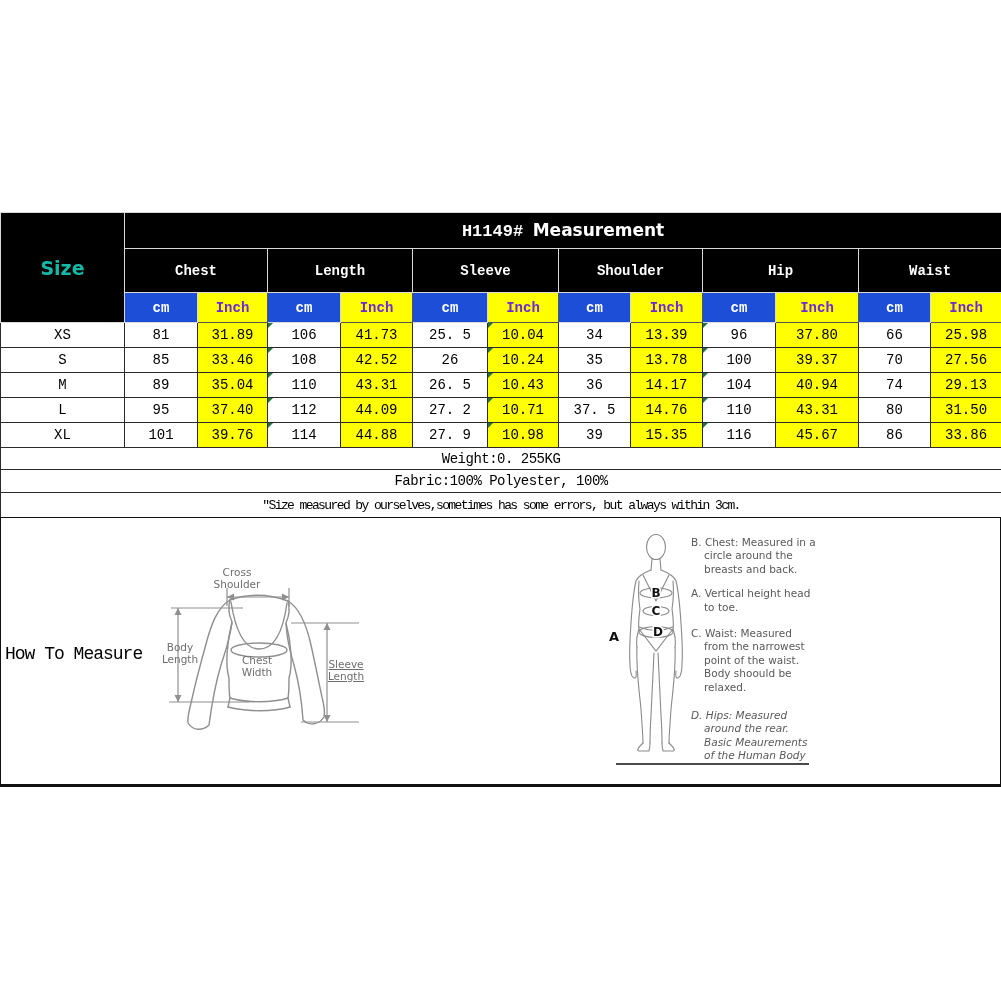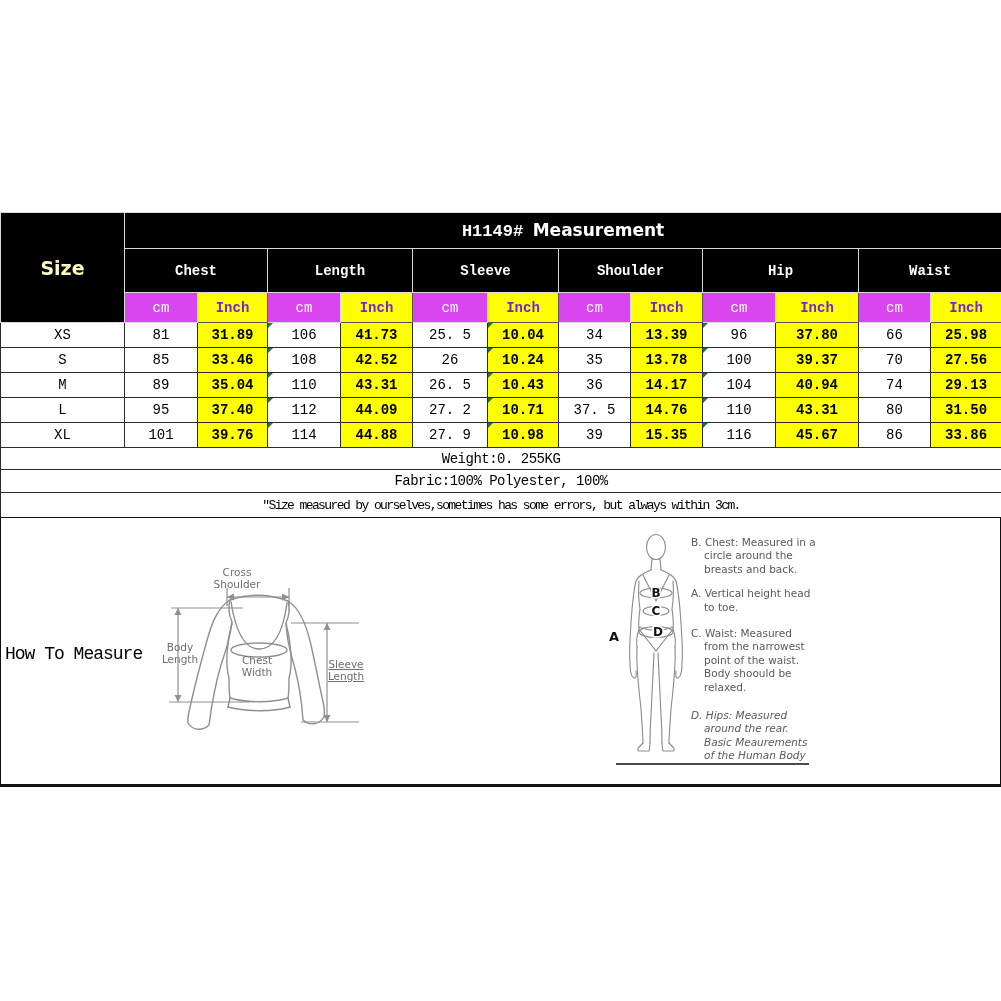--- a/index.html
+++ b/index.html
@@ -14,38 +14,38 @@
     border-collapse:collapse; table-layout:fixed;
   }
   table.mtable td {
     text-align:center; vertical-align:middle; padding:0;
     border:1px solid #2b2b2b; overflow:hidden; white-space:nowrap;
   }
   tr.r-title td, tr.r-group td, tr.r-units td.u-cm { border-color:#d9d9d9; }
   tr.r-units td { border-color:#555; }
 
   td.c-size {
-    background:#000; color:#fef9c3;
+    background:#000; color:#14b8a6;
     font-family:"DejaVu Sans", sans-serif; font-weight:bold; font-size:19px;
   }
   tr.r-title { height:36px; }
   td.c-title { background:#000; color:#fff; padding-right:48px; }
   td.c-title .tp { font-family:"Liberation Mono", monospace; font-weight:bold; font-size:17px; }
   td.c-title .tm { font-family:"DejaVu Sans", sans-serif; font-weight:bold; font-size:17px; }
 
   tr.r-group { height:44px; }
   td.c-group { background:#000; color:#fff; font-weight:bold; font-size:14px; }
 
   tr.r-units { height:30px; }
-  td.u-cm  { background:#d946ef; color:#fff; font-weight:normal; font-size:14px; }
+  td.u-cm  { background:#1d4ed8; color:#fff; font-weight:bold; font-size:14px; }
   td.u-inch{ background:#ffff00; color:#6d28d9; font-weight:bold; font-size:14px; }
 
   tr.r-data { height:25px; }
   tr.r-data td { font-size:14px; background:#fff; position:relative; }
-  tr.r-data td.v-inch { background:#ffff00; font-weight:bold;text-align:center; }
+  tr.r-data td.v-inch { background:#ffff00; font-weight:normal;text-align:center; }
   span.corner {
     position:absolute; left:0; top:0; width:0; height:0;
     border-top:5px solid #217346; border-right:5px solid transparent;
   }
 
   tr.r-weight { height:22px; } tr.r-fabric { height:23px; } tr.r-note { height:25px; }
   td.c-weight, td.c-fabric { font-size:14px; letter-spacing:-0.5px; background:#fff; }
   td.c-note { font-size:13px; letter-spacing:-1.6px; text-align:left; padding-left:129px; background:#fff; }
 
   

